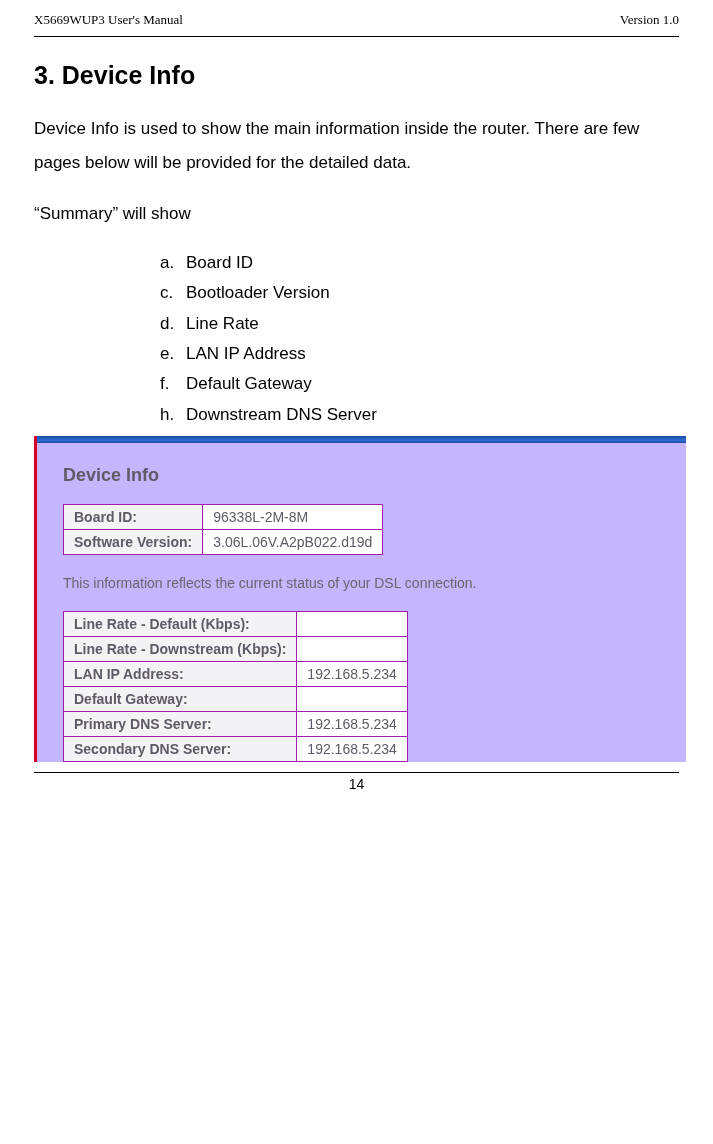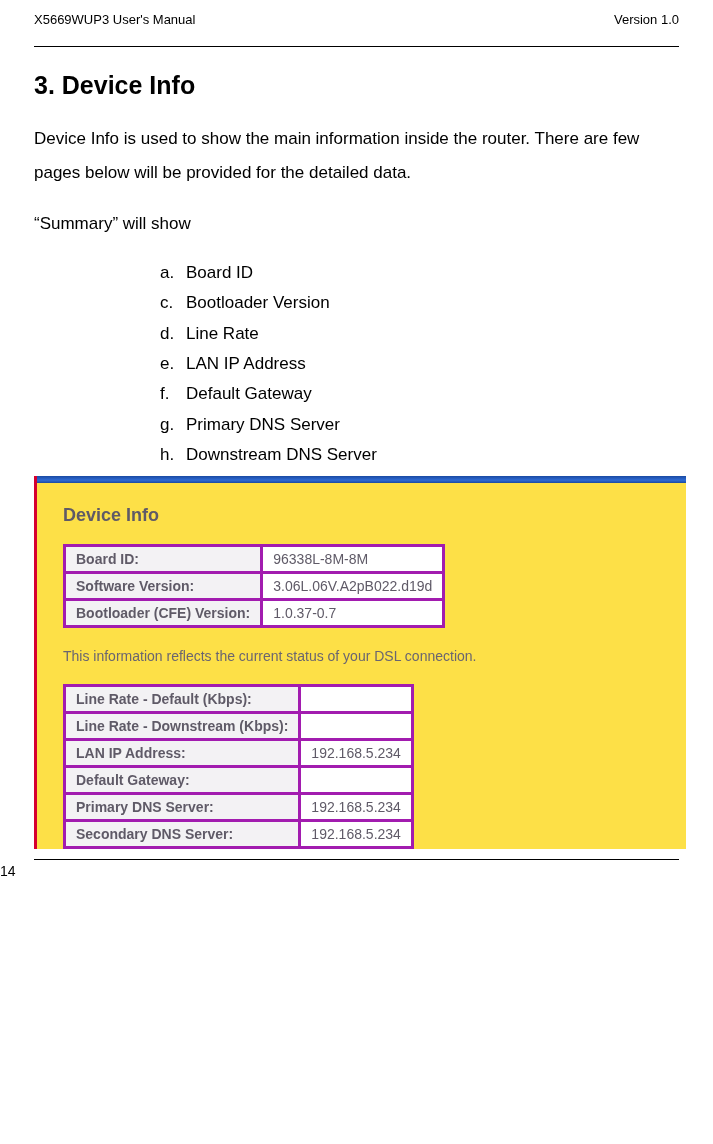--- a/index.html
+++ b/index.html
@@ -11,22 +11,23 @@
     background: #fff;
   }
   .page {
     padding: 12px 34px 6px 34px;
   }
   .topbar {
     display: flex;
     justify-content: space-between;
     font-size: 13px;
     border-bottom: 1px solid #000;
-    padding-bottom: 19px;
+    padding-bottom: 8px;
     margin-bottom: 24px;
+    font-family: Liberation Serif, serif;
   }
   h2.section-title {
     font-size: 25px;
     font-weight: bold;
     margin: 18px 0 22px 0;
   }
   .body-text {
     font-size: 17px;
     line-height: 2.0;
     margin-bottom: 16px;
@@ -52,21 +53,21 @@
 
   
   .shot {
     position: relative;
     margin-left: 0;
     margin-right: 0;
     width: 652px;
     border-left: 3px solid #d6002f;
   }
   .shot-inner {
-    background: #fde047;
+    background: #c4b5fd;
     padding: 0 0 0 0;
   }
   .blue-strip {
     height: 7px;
     background: linear-gradient(#1a4aa3, #2f6bd3 60%, #1a4aa3);
     margin-left: 0;
   }
   .shot-content {
     padding: 14px 10px 0 26px;
     color: #6a6570;
@@ -77,39 +78,39 @@
     font-weight: bold;
     color: #5f5a67;
     margin: 8px 0 18px 0;
   }
   table.info {
     border-collapse: collapse;
     font-size: 14px;
     color: #5f5a67;
   }
   table.info td {
-    border: 3px solid #a21caf;
+    border: 1px solid #a21caf;
     padding: 4px 10px;
     background: #fff;
   }
   table.info tr td:first-child {
     background: #f3f2f4;
     font-weight: bold;
   }
   .note {
     font-size: 14px;
     color: #6a6570;
     margin: 20px 0 20px 0;
   }
   .bottom-rule {
     border-top: 1px solid #000;
     margin: 4px 34px 0 34px;
   }
   .page-num {
-    text-align: left;
+    text-align: center;
     font-size: 14px;
     padding: 3px 0 10px 0;
   }
 </style>
 </head>
 <body>
 
 <div class="page">
   <div class="topbar">
     <span>X5669WUP3 User's Manual</span>
@@ -121,43 +122,38 @@
   <p class="body-text">Device Info is used to show the main information inside the router. There are few pages below will be provided for the detailed data.</p>
 
   <p class="list-intro">“Summary” will show</p>
 
   <ol class="summary-list">
     <li><span class="marker">a.</span><span>Board ID</span></li>
     <li><span class="marker">c.</span><span>Bootloader Version</span></li>
     <li><span class="marker">d.</span><span>Line Rate</span></li>
     <li><span class="marker">e.</span><span>LAN IP Address</span></li>
     <li><span class="marker">f.</span><span>Default Gateway</span></li>
-    <li><span class="marker">g.</span><span>Primary DNS Server</span></li>
     <li><span class="marker">h.</span><span>Downstream DNS Server</span></li>
   </ol>
 
   <div class="shot">
     <div class="shot-inner">
       <div class="blue-strip"></div>
       <div class="shot-content">
         <div class="dev-heading">Device Info</div>
 
         <table class="info">
           <tbody>
               <tr>
             <td>Board ID:</td>
-            <td>96338L-8M-8M</td>
+            <td>96338L-2M-8M</td>
           </tr>
           <tr>
             <td>Software Version:</td>
             <td>3.06L.06V.A2pB022.d19d</td>
-          </tr>
-          <tr>
-            <td>Bootloader (CFE) Version:</td>
-            <td>1.0.37-0.7</td>
           </tr>
         </tbody>
           </table>
 
         <p class="note">This information reflects the current status of your DSL connection.</p>
 
         <table class="info">
           <tbody>
               <tr>
             <td>Line Rate - Default (Kbps):</td>

